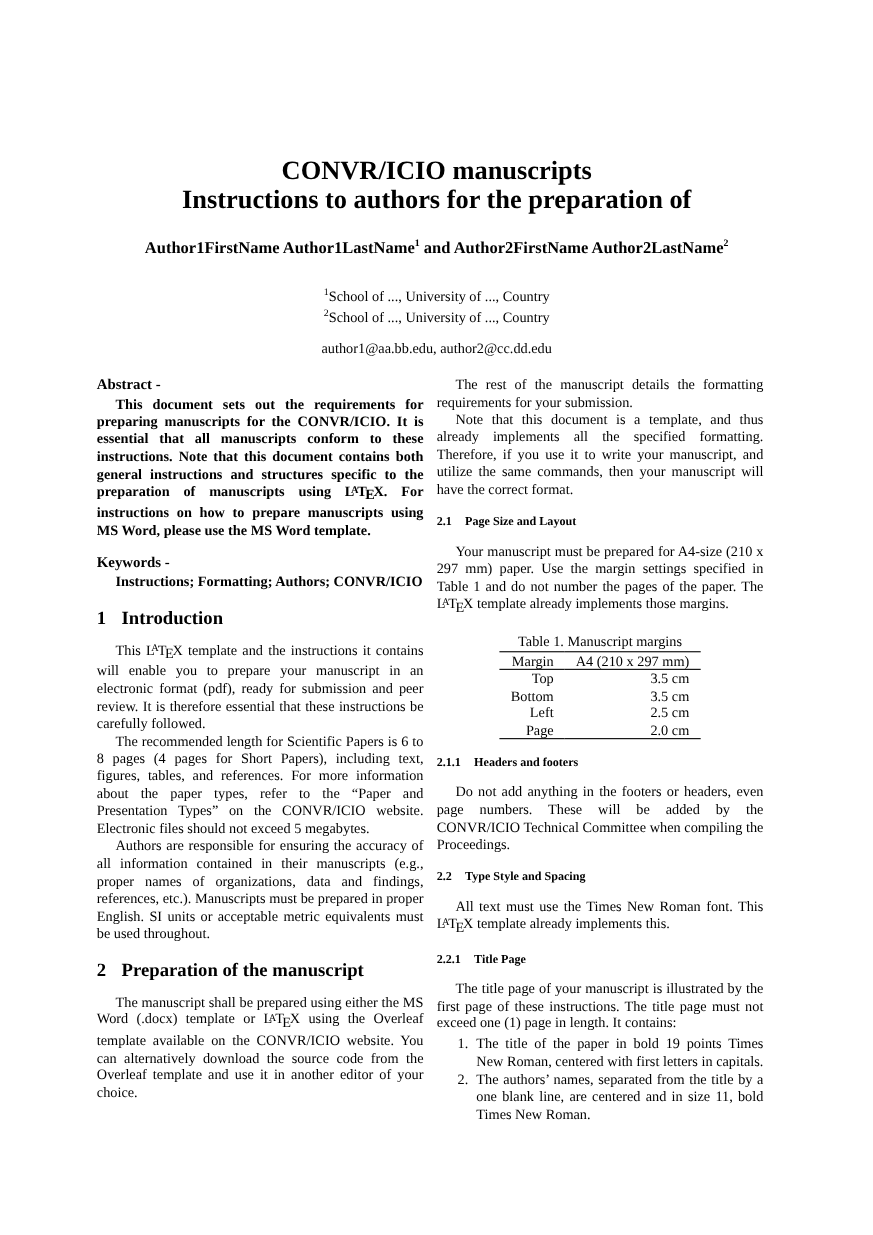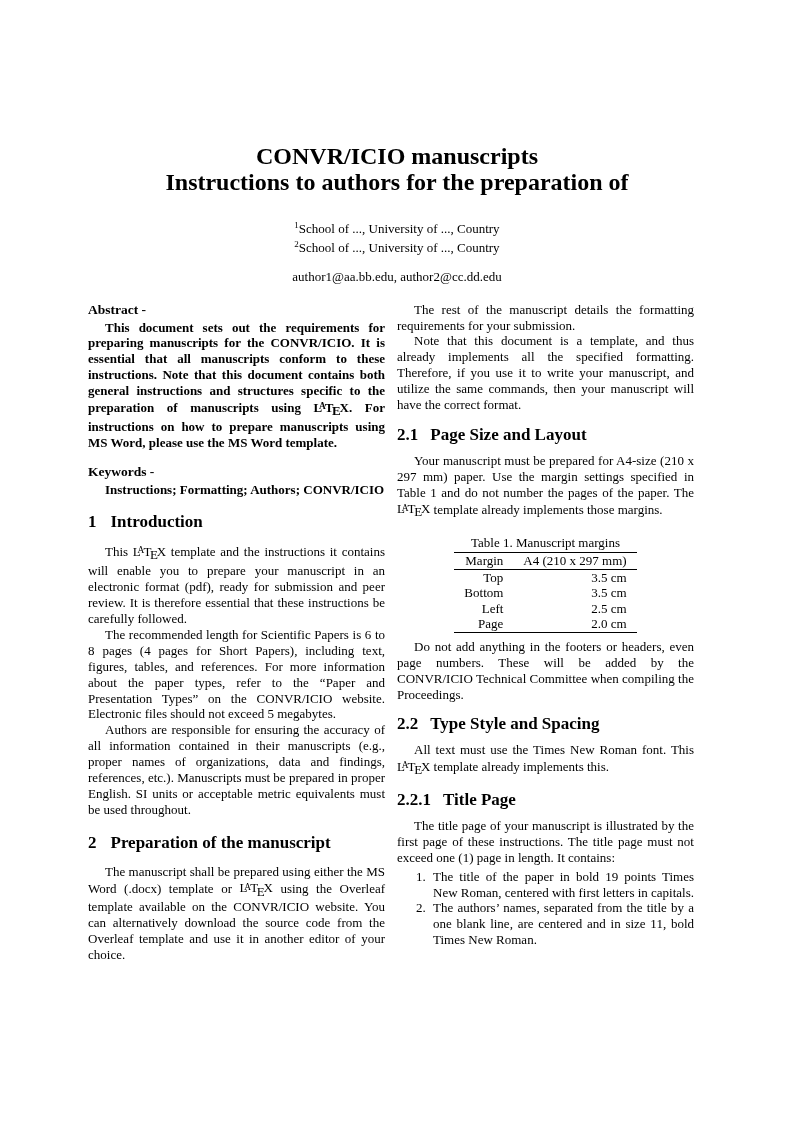--- a/index.html
+++ b/index.html
@@ -18,21 +18,21 @@
   .columns { display:flex; gap:12px; margin-top:17px; }
   .col { width:297px; font-size:13px; line-height:15.9px; text-align:justify; }
 
   .block-label { font-size:13.5px; font-weight:bold; margin:0 0 2px 0; text-align:left; }
   .kw-label { margin-top:13px; }
   p.body { margin:0; text-indent:17px; }
   .bold { font-weight:bold; }
 
   h2.section { font-size:17px; font-weight:bold; margin:15px 0 11px 0; text-align:left; line-height:20px; }
   h2.section .num { margin-right:14px; }
-  h3.subsection { font-size:17px; font-weight:bold; margin:14px 0 10px 0; text-align:left; }
+  h3.subsection { font-size:11px; font-weight:bold; margin:14px 0 10px 0; text-align:left; }
   h3.subsection .num { margin-right:12px; }
 
   .table-wrap { margin:15px 0 6px 0; }
   .table-caption { text-align:center; margin:0 0 1px 0; font-size:13px; }
   table.margins { margin:0 auto; border-collapse:collapse; font-size:13px; }
   table.margins th, table.margins td { font-weight:normal; padding:0 10px; text-align:right; line-height:15.5px; }
   table.margins thead tr { border-top:1.2px solid #000; border-bottom:1.2px solid #000; }
   table.margins tbody tr:last-child { border-bottom:1.2px solid #000; }
 
   .list { margin:3px 0 0 19px; }
@@ -47,20 +47,21 @@
 </head>
 <body>
 
 <div class="page">
 
   <div class="title">
     <div>CONVR/ICIO manuscripts</div>
     <div>Instructions to authors for the preparation of</div>
   </div>
 
+  <div class="authors"><span>Author1FirstName Author1LastName</span><sup>1</sup><span> and </span><span>Author2FirstName Author2LastName</span><sup>2</sup></div>
 
   <div class="affils">
     <div class="affil"><sup>1</sup><span>School of ..., University of ..., Country</span></div>
     <div class="affil"><sup>2</sup><span>School of ..., University of ..., Country</span></div>
   </div>
 
   <div class="emails">author1@aa.bb.edu, author2@cc.dd.edu</div>
 
   <div class="columns">
 
@@ -110,20 +111,21 @@
                 <td>2.5 cm</td>
               </tr>
             <tr>
                 <td>Page</td>
                 <td>2.0 cm</td>
               </tr>
           </tbody>
         </table>
       </div>
 
+      <h3 class="subsection"><span class="num">2.1.1</span><span>Headers and footers</span></h3>
       <p class="body">Do not add anything in the footers or headers, even page numbers. These will be added by the CONVR/ICIO Technical Committee when compiling the Proceedings.</p>
 
       <h3 class="subsection"><span class="num">2.2</span><span>Type Style and Spacing</span></h3>
       <p class="body tex">All text must use the Times New Roman font. This <span class="latex">L<span class="A">A</span>T<span class="E">E</span>X</span> template already implements this.</p>
 
       <h3 class="subsection"><span class="num">2.2.1</span><span>Title Page</span></h3>
       <p class="body">The title page of your manuscript is illustrated by the first page of these instructions. The title page must not exceed one (1) page in length. It contains:</p>
 
       <div class="list">
         <div class="li">

